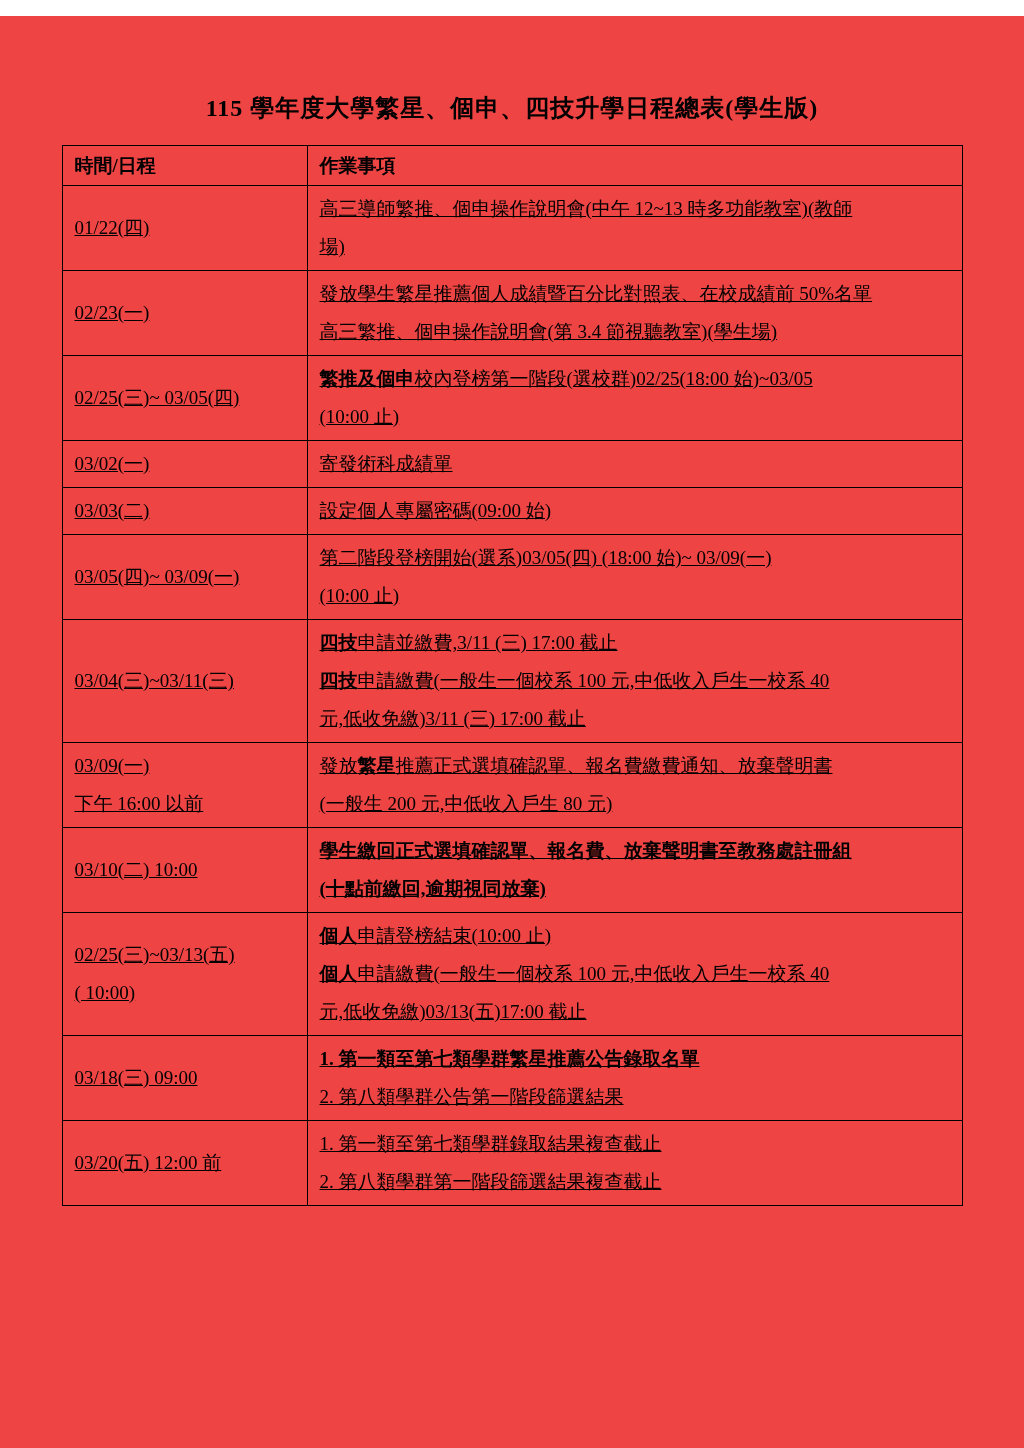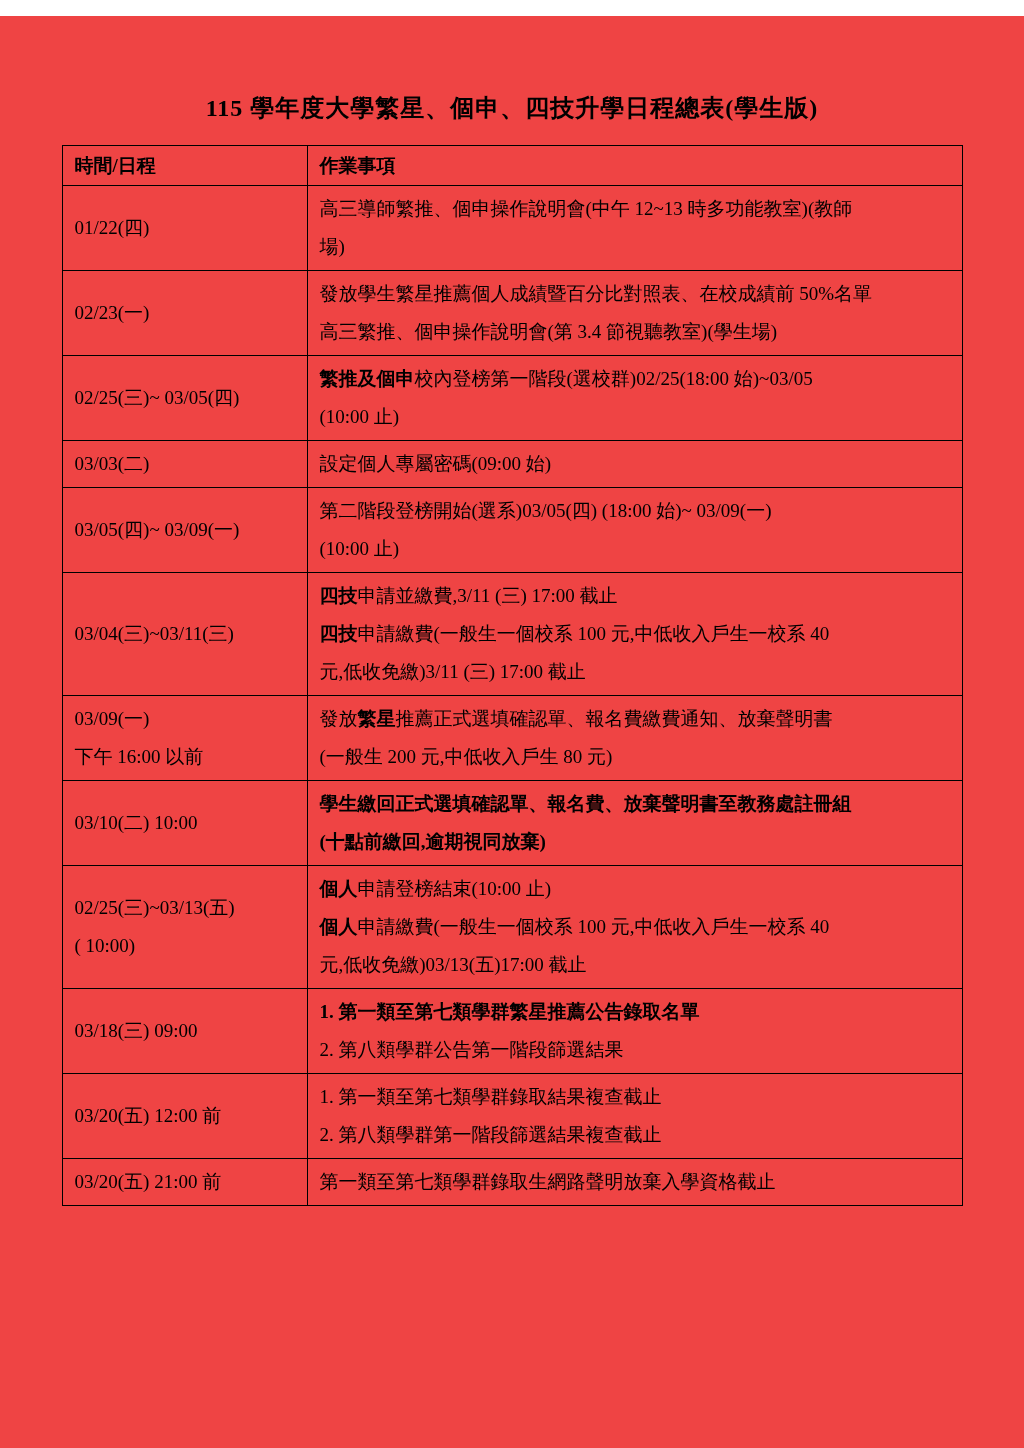--- a/index.html
+++ b/index.html
@@ -43,20 +43,21 @@
     text-align: left;
   }
   table.schedule thead th {
     font-weight: bold;
     line-height: 31px;
     font-size: 19px;
   }
   .cell-line {
     line-height: 38px;
     white-space: nowrap;
+    text-decoration: underline;
   }
   .seg-b { font-weight: bold; }
   .seg-n { font-weight: normal; }
 </style>
 </head>
 <body>
 
 <div class="page">
   <h1 class="doc-title">115 學年度大學繁星、個申、四技升學日程總表(學生版)</h1>
 
@@ -90,20 +91,28 @@
             <div class="cell-line"><span class="seg-n">高三繁推、個申操作說明會(第 3.4 節視聽教室)(學生場)</span></div>
           </td>
         </tr>
         <tr>
           <td>
             <div class="cell-line">02/25(三)~ 03/05(四)</div>
           </td>
           <td>
             <div class="cell-line"><span class="seg-b">繁推及個申</span><span class="seg-n">校內登榜第一階段(選校群)02/25(18:00 始)~03/05</span></div>
             <div class="cell-line"><span class="seg-n">(10:00 止)</span></div>
+          </td>
+        </tr>
+        <tr>
+          <td>
+            <div class="cell-line">03/02(一)</div>
+          </td>
+          <td>
+            <div class="cell-line"><span class="seg-n">寄發術科成績單</span></div>
           </td>
         </tr>
         <tr>
           <td>
             <div class="cell-line">03/03(二)</div>
           </td>
           <td>
             <div class="cell-line"><span class="seg-n">設定個人專屬密碼(09:00 始)</span></div>
           </td>
         </tr>
@@ -167,23 +176,15 @@
         </tr>
         <tr>
           <td>
             <div class="cell-line">03/20(五) 12:00 前</div>
           </td>
           <td>
             <div class="cell-line"><span class="seg-n">1. 第一類至第七類學群錄取結果複查截止</span></div>
             <div class="cell-line"><span class="seg-n">2. 第八類學群第一階段篩選結果複查截止</span></div>
           </td>
         </tr>
-        <tr>
-          <td>
-            <div class="cell-line">03/20(五) 21:00 前</div>
-          </td>
-          <td>
-            <div class="cell-line"><span class="seg-n">第一類至第七類學群錄取生網路聲明放棄入學資格截止</span></div>
-          </td>
-        </tr>
       </tbody>
   </table>
 </div>
 
 </body></html>

